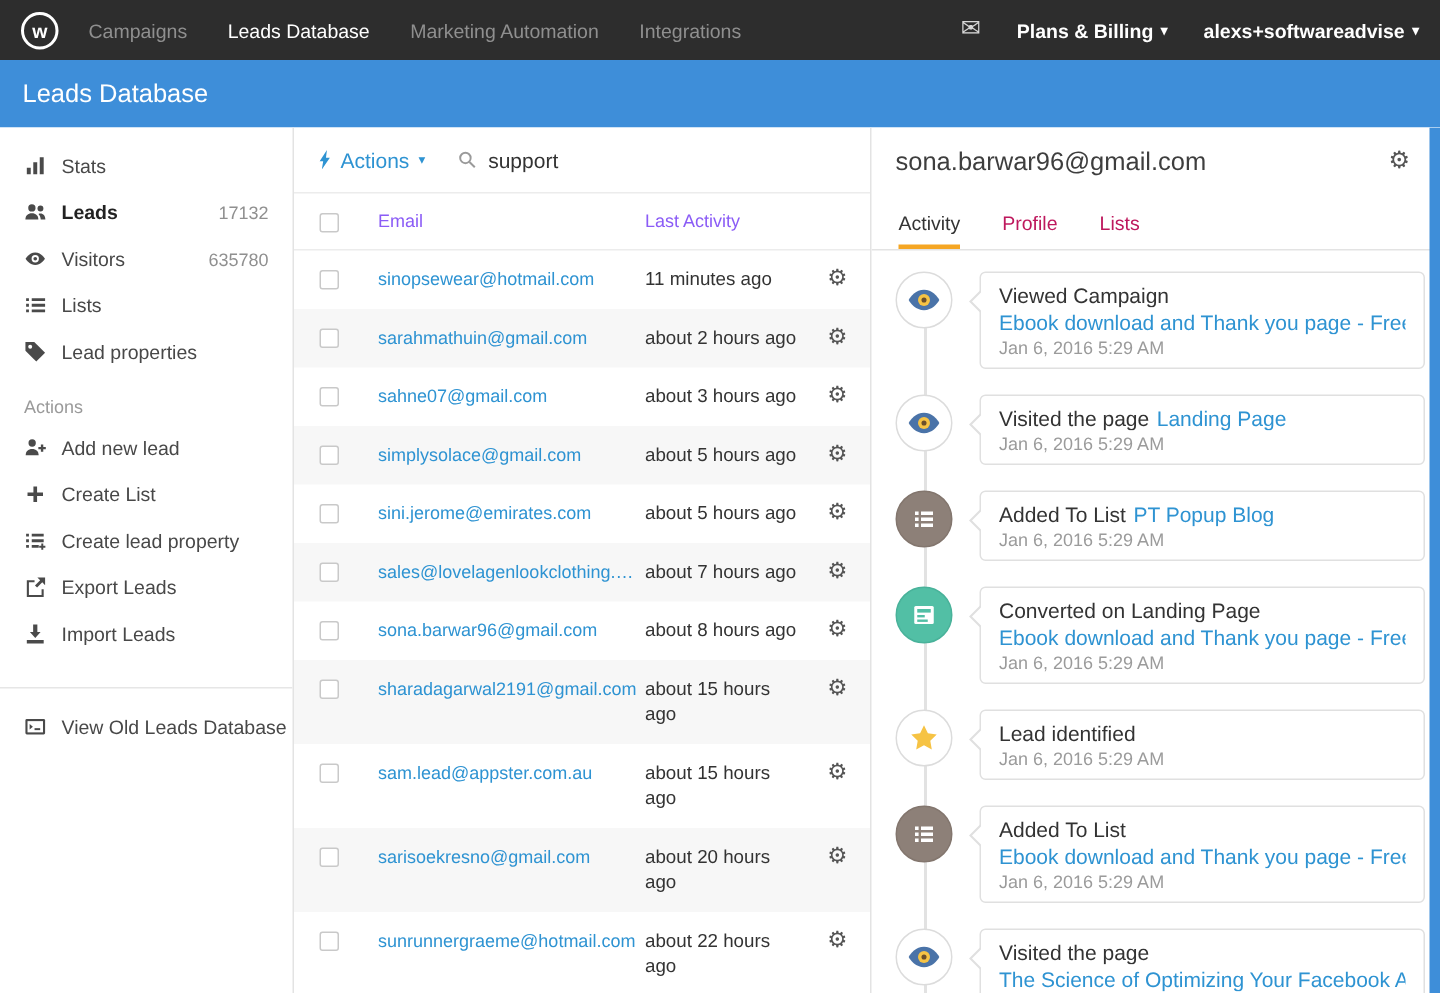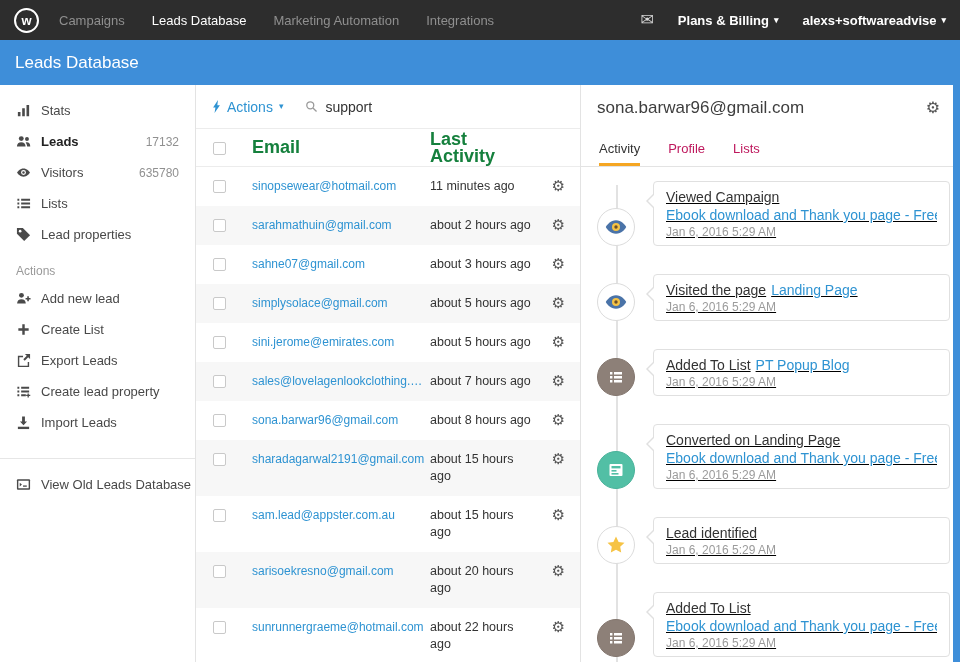--- a/index.html
+++ b/index.html
@@ -48,21 +48,21 @@
     display: flex; flex-direction: column; overflow: hidden; }
   .toolbar { height: 44px; flex-shrink: 0; display: flex; align-items: center;
     padding: 0 16px; gap: 22px; border-bottom: 1px solid #ececec; }
   .actions-dd { display: flex; align-items: center; gap: 6px; color: #2e93d2;
     font-size: 14px; cursor: pointer; }
   .search-box { display: flex; align-items: center; gap: 7px; }
   .search-input { border: none; outline: none; font-size: 14px; color: #333;
     width: 130px; font-family: inherit; background: transparent; }
   .thead { height: 38px; flex-shrink: 0; display: flex; align-items: center;
     border-bottom: 1px solid #ececec; }
-  .thead .col-email, .thead .col-activity { color: #15803d; font-weight: bold; font-size: 18px; }
+  .thead .col-email, .thead .col-activity { color: #8b5cf6; font-weight: normal; font-size: 12px; }
   .tbody { flex: 1; overflow: hidden; }
   .trow { display: flex; align-items: flex-start; padding: 11px 0; cursor: pointer; }
   .trow:nth-child(even) { background: #f7f7f7; }
   .col-cb { width: 46px; display: flex; justify-content: center; padding-top: 2px; flex-shrink: 0; }
   .cb { width: 13px; height: 13px; border: 1px solid #c9c9c9; border-radius: 2px;
     background: #fff; cursor: pointer; display: inline-block; }
   .col-email { width: 184px; padding-left: 10px; font-size: 12px; color: #2e93d2;
     white-space: nowrap; overflow: hidden; text-overflow: ellipsis; cursor: pointer;
     line-height: 17px; flex-shrink: 0; }
   .col-activity { width: 110px; padding-left: 4px; padding-right: 2px; font-size: 12.5px;
@@ -77,21 +77,21 @@
   .detail-title { font-size: 17px; color: #3e3e3e; }
   .detail-gear { font-size: 16px; color: #555; cursor: pointer; line-height: 1; }
   .tabs { height: 36px; flex-shrink: 0; display: flex; gap: 28px; padding: 0 18px;
     border-bottom: 1px solid #e3e3e3; }
   .tab { font-size: 13px; color: #be185d; display: flex; align-items: center;
     cursor: pointer; border-bottom: 3px solid transparent; padding-top: 3px; }
   .tab.active { color: #333; border-bottom-color: #f5a623; }
 
   .timeline { flex: 1; position: relative; padding: 14px 10px 0 16px; overflow: hidden; }
   .tl-line { position: absolute; left: 35px; top: 18px; bottom: 0; width: 2px; background: #e2e2e2; }
-  .tl-item { display: flex; align-items: flex-end; margin-bottom: 28px; text-decoration: underline; }
+  .tl-item { display: flex; align-items: flex-start; margin-bottom: 17px; }
   .badge { width: 38px; height: 38px; border-radius: 50%; background: #fff;
     border: 1px solid #dcdcdc; display: flex; align-items: center; justify-content: center;
     flex-shrink: 0; position: relative; }
   .badge svg { display: none; width: 24px; height: 24px; }
   .badge-eye .i-eye { display: block; }
   .badge-star .i-star { display: block; }
   .badge-list { background: #8d8078; border-color: #83766e; }
   .badge-list .i-list { display: block; }
   .badge-form { background: #52bfa5; border-color: #49b29a; }
   .badge-form .i-form { display: block; }
@@ -208,34 +208,34 @@
         <span class="side-icon">
             <svg viewBox="0 0 16 16">
               <path d="M6.7 2.5h2.6v4.2h4.2v2.6H9.3v4.2H6.7V9.3H2.5V6.7h4.2z"></path>
             </svg>
           </span>
         <span class="side-label">Create List</span>
       </div>
       <div class="side-item">
         <span class="side-icon">
             <svg viewBox="0 0 16 16">
+              <path d="M1.5 3h2v2h-2zM5.5 3h8.5v2H5.5zM1.5 7h2v2h-2zM5.5 7h8.5v2H5.5zM1.5 11h2v2h-2zM5.5 11h5v2h-5z"></path>
+              <path d="M12.3 10h1.4v1.5h1.5v1.4h-1.5v1.5h-1.4v-1.5h-1.5v-1.4h1.5z"></path>
+            </svg>
+          </span>
+        <span class="side-label">Create lead property</span>
+      </div>
+      <div class="side-item">
+        <span class="side-icon">
+            <svg viewBox="0 0 16 16">
               <path d="M12.5 9.5v4h-9v-9h4V3H2v12h12V9.5z"></path>
               <path d="M9.5 1H15v5.5l-2-2-3.7 3.7-1.5-1.5L11.5 3z"></path>
             </svg>
           </span>
         <span class="side-label">Export Leads</span>
-      </div>
-      <div class="side-item">
-        <span class="side-icon">
-            <svg viewBox="0 0 16 16">
-              <path d="M1.5 3h2v2h-2zM5.5 3h8.5v2H5.5zM1.5 7h2v2h-2zM5.5 7h8.5v2H5.5zM1.5 11h2v2h-2zM5.5 11h5v2h-5z"></path>
-              <path d="M12.3 10h1.4v1.5h1.5v1.4h-1.5v1.5h-1.4v-1.5h-1.5v-1.4h1.5z"></path>
-            </svg>
-          </span>
-        <span class="side-label">Create lead property</span>
       </div>
       <div class="side-item">
         <span class="side-icon">
             <svg viewBox="0 0 16 16">
               <path d="M8 11 4.2 6.8h2.3V1.5h3v5.3h2.3z"></path>
               <path d="M2 12.5h12V15H2z"></path>
             </svg>
           </span>
         <span class="side-label">Import Leads</span>
       </div>

